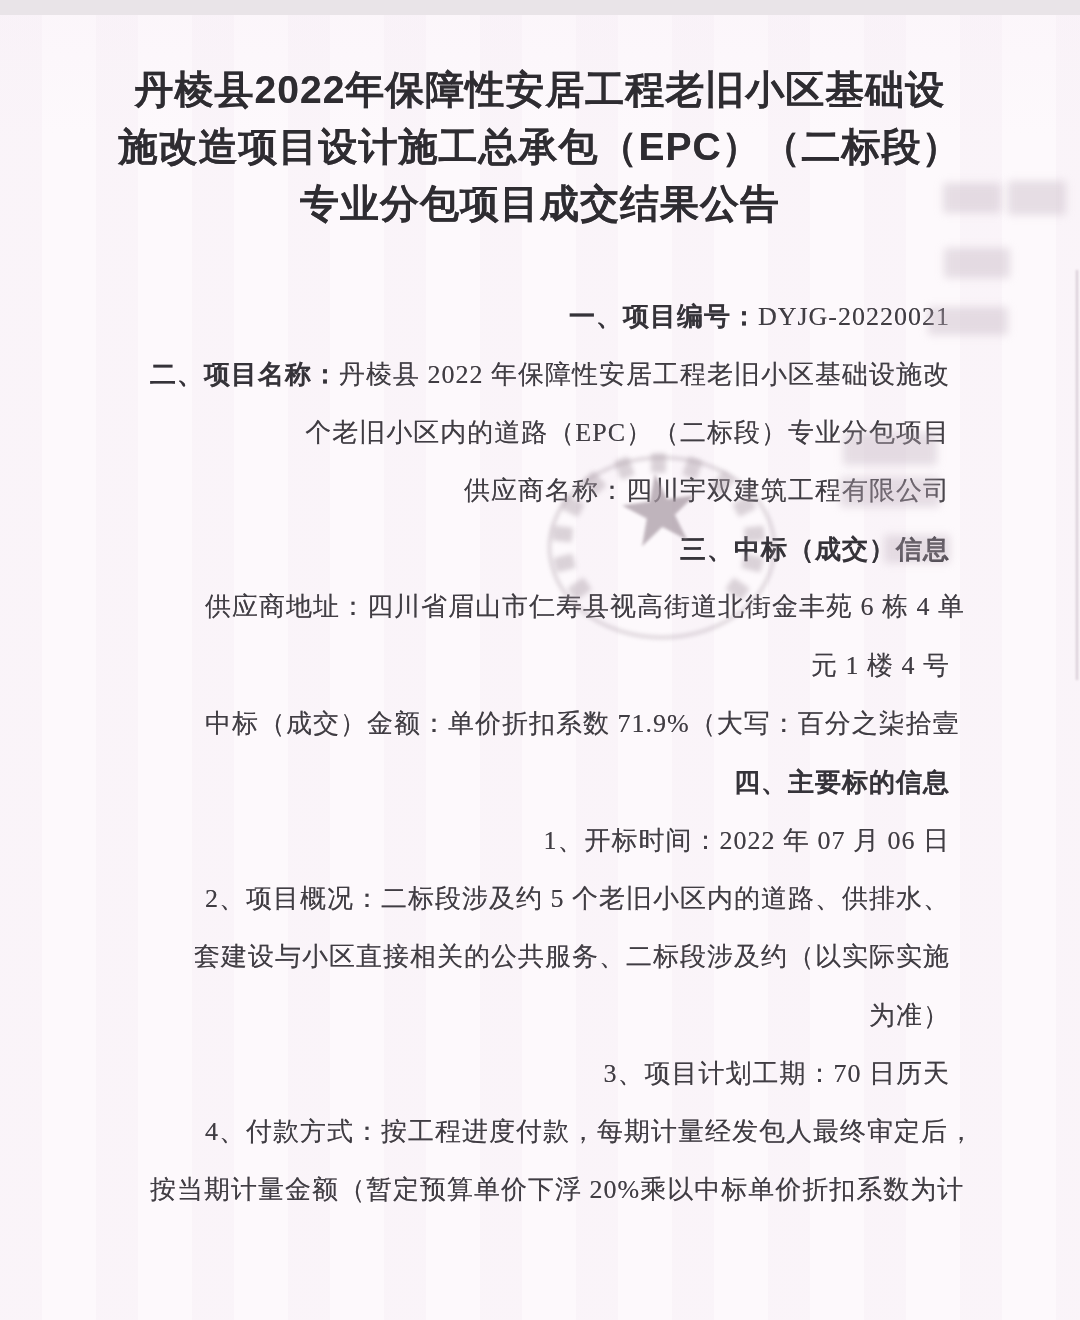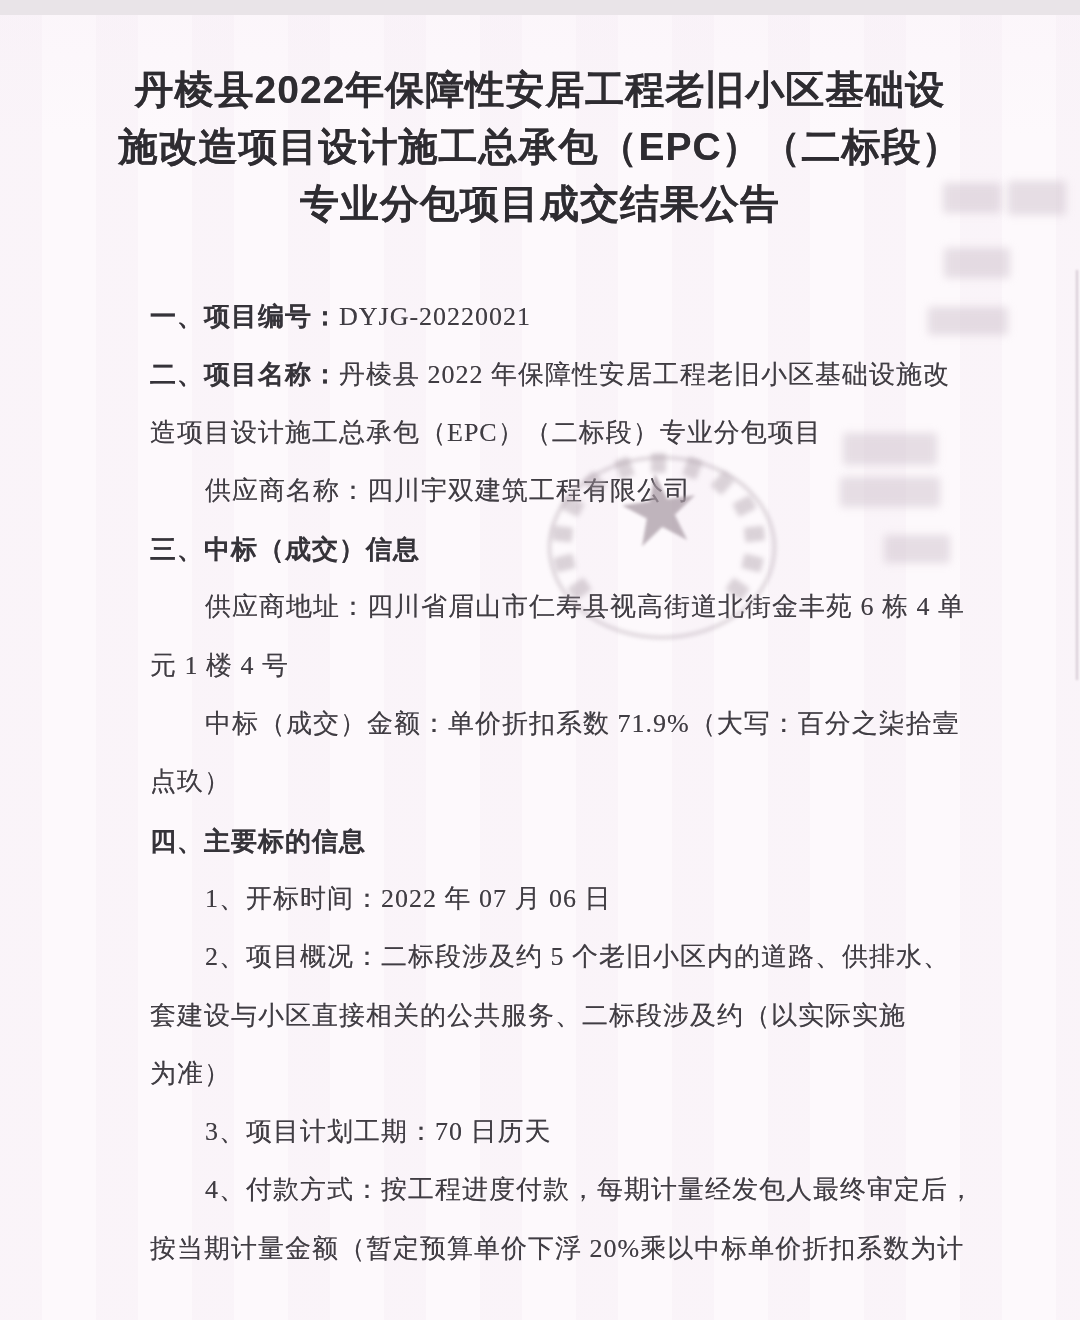--- a/index.html
+++ b/index.html
@@ -43,21 +43,21 @@
   .doc-body{
     position:absolute;
     top:272px;left:150px;
     width:800px;
     font-size:26px;
     line-height:58.3px;
     color:var(--text);
     letter-spacing:1px;
     text-shadow:0 0 0.5px rgba(64,61,67,0.55);
   }
-  .line{height:58.3px;white-space:nowrap;}
+  .line{height:58.3px;white-space:nowrap;text-align:right;}
   .line.indent{padding-left:55px;}
   .line .label{
     font-weight:bold;
     font-family:"Liberation Sans", sans-serif;
     color:#353339;
   }
   
   .seal{position:absolute;left:0;top:0;pointer-events:none;}
   .seal-ring{
     position:absolute;
@@ -112,27 +112,26 @@
 
   <div class="title">
     <div>丹棱县2022年保障性安居工程老旧小区基础设</div>
     <div>施改造项目设计施工总承包（EPC）（二标段）</div>
     <div>专业分包项目成交结果公告</div>
   </div>
 
   <div class="doc-body">
     <div class="line"><span class="label">一、项目编号：</span><span>DYJG-20220021</span></div>
     <div class="line"><span class="label">二、项目名称：</span><span>丹棱县 2022 年保障性安居工程老旧小区基础设施改</span></div>
-    <div class="line"><span>造项目设计施工总承包（EPC）（二标段）专业分包项目</span></div>
+    <div class="line"><span>个老旧小区内的道路（EPC）（二标段）专业分包项目</span></div>
     <div class="line indent"><span>供应商名称：四川宇双建筑工程有限公司</span></div>
     <div class="line"><span class="label">三、中标（成交）信息</span></div>
     <div class="line indent"><span>供应商地址：四川省眉山市仁寿县视高街道北街金丰苑 6 栋 4 单</span></div>
     <div class="line"><span>元 1 楼 4 号</span></div>
     <div class="line indent"><span>中标（成交）金额：单价折扣系数 71.9%（大写：百分之柒拾壹</span></div>
-    <div class="line"><span>点玖）</span></div>
     <div class="line"><span class="label">四、主要标的信息</span></div>
     <div class="line indent"><span>1、开标时间：2022 年 07 月 06 日</span></div>
     <div class="line indent"><span>2、项目概况：二标段涉及约 5 个老旧小区内的道路、供排水、</span></div>
     <div class="line"><span>套建设与小区直接相关的公共服务、二标段涉及约（以实际实施</span></div>
     <div class="line"><span>为准）</span></div>
     <div class="line indent"><span>3、项目计划工期：70 日历天</span></div>
     <div class="line indent"><span>4、付款方式：按工程进度付款，每期计量经发包人最终审定后，</span></div>
     <div class="line"><span>按当期计量金额（暂定预算单价下浮 20%乘以中标单价折扣系数为计</span></div>
   </div>
 

